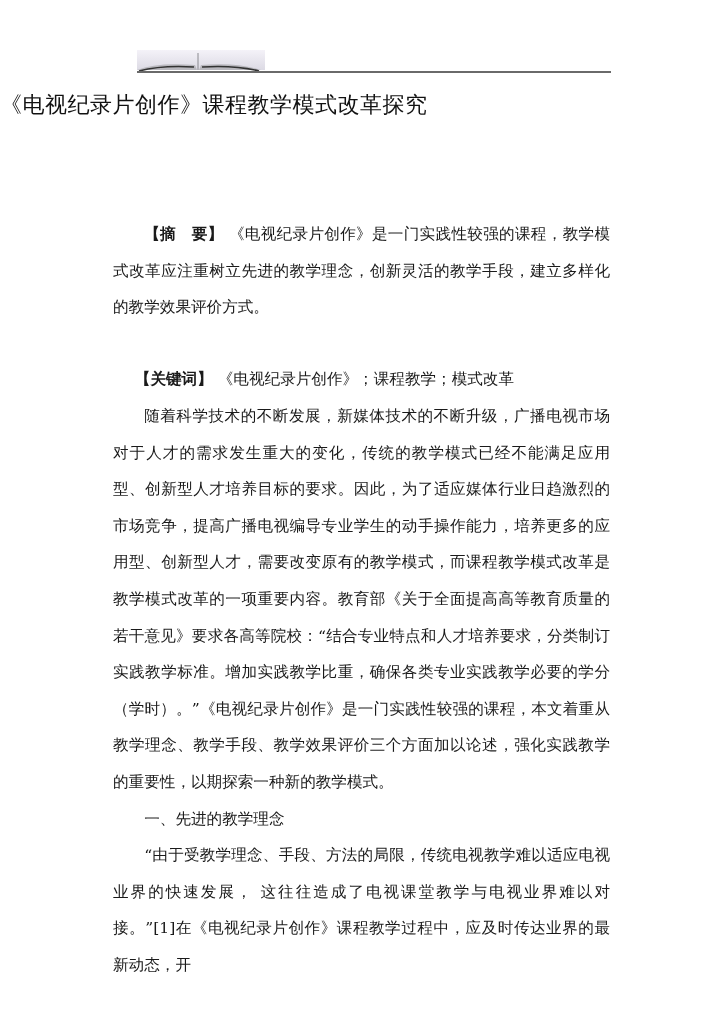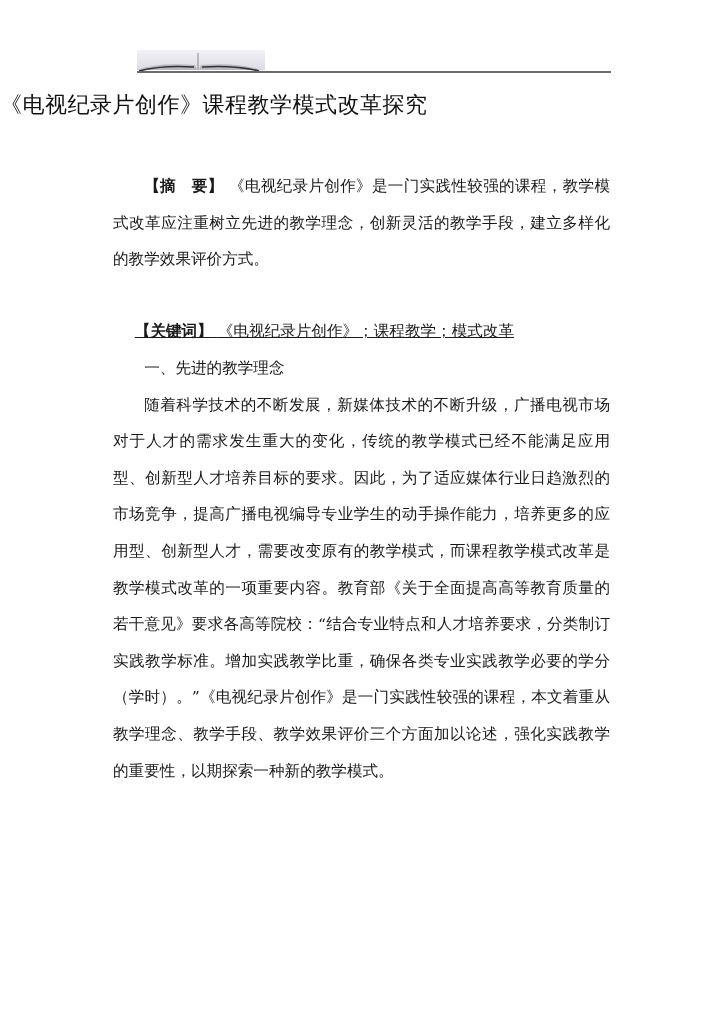--- a/index.html
+++ b/index.html
@@ -4,21 +4,21 @@
 <style>
   html, body { margin: 0; padding: 0; background: #ffffff; }
   body { width: 720px; height: 1017px; position: relative; overflow: hidden;
          font-family: "DejaVu Serif", "Liberation Serif", serif; color: #1a1a1a; }
   .header { position: absolute; left: 137px; top: 46px; width: 474px; height: 28px; }
   .book { position: absolute; left: 0; top: 2px; width: 128px; height: 24px; }
   .rule { position: absolute; left: 0; top: 25px; width: 474px; height: 2px; background: #6a6a6a; }
   .title { position: absolute; left: 0; width: 720px; top: 90px; text-align: left;
            font-family: "DejaVu Sans", "Liberation Sans", sans-serif; font-size: 22px; color: #111; letter-spacing: 0.5px; }
   .body { position: absolute; left: 113px; width: 497px; font-size: 15.6px; line-height: 36.6px;
-          text-align: justify; }
+          text-align: justify; margin-top: 48px; }
   .p { margin: 0; }
   .indent { text-indent: 2em; }
   .abstract { top: 168px; }
   .abstract .label, .keywords .label { font-weight: bold; }
   .keywords { top: 313px; }
   .main { top: 350px; }
   .heading { text-indent: 2em; }
 </style>
 </head>
 <body>
@@ -44,22 +44,23 @@
 <div class="title">《电视纪录片创作》课程教学模式改革探究</div>
 
 <div class="body abstract">
   <p class="p indent">
     <span class="label">【摘　要】</span>
     <span>《电视纪录片创作》是一门实践性较强的课程，教学模式改革应注重树立先进的教学理念，创新灵活的教学手段，建立多样化的教学效果评价方式。</span>
   </p>
 </div>
 
 <div class="body keywords">
-  <p class="p" style="padding-left:1.4em;text-decoration:underline;">
+  <p class="p" style="padding-left:1.4em;">
     <span class="label">【关键词】</span>
     <span>《电视纪录片创作》；课程教学；模式改革</span>
   </p>
 </div>
 
 <div class="body main">
+  <p class="p indent">随着科学技术的不断发展，新媒体技术的不断升级，广播电视市场对于人才的需求发生重大的变化，传统的教学模式已经不能满足应用型、创新型人才培养目标的要求。因此，为了适应媒体行业日趋激烈的市场竞争，提高广播电视编导专业学生的动手操作能力，培养更多的应用型、创新型人才，需要改变原有的教学模式，而课程教学模式改革是教学模式改革的一项重要内容。教育部《关于全面提高高等教育质量的若干意见》要求各高等院校：“结合专业特点和人才培养要求，分类制订实践教学标准。增加实践教学比重，确保各类专业实践教学必要的学分（学时）。”《电视纪录片创作》是一门实践性较强的课程，本文着重从教学理念、教学手段、教学效果评价三个方面加以论述，强化实践教学的重要性，以期探索一种新的教学模式。</p>
   <p class="p heading">一、先进的教学理念</p>
-  <p class="p indent">随着科学技术的不断发展，新媒体技术的不断升级，广播电视市场对于人才的需求发生重大的变化，传统的教学模式已经不能满足应用型、创新型人才培养目标的要求。因此，为了适应媒体行业日趋激烈的市场竞争，提高广播电视编导专业学生的动手操作能力，培养更多的应用型、创新型人才，需要改变原有的教学模式，而课程教学模式改革是教学模式改革的一项重要内容。教育部《关于全面提高高等教育质量的若干意见》要求各高等院校：“结合专业特点和人才培养要求，分类制订实践教学标准。增加实践教学比重，确保各类专业实践教学必要的学分（学时）。”《电视纪录片创作》是一门实践性较强的课程，本文着重从教学理念、教学手段、教学效果评价三个方面加以论述，强化实践教学的重要性，以期探索一种新的教学模式。</p>
+  <p class="p indent">“由于受教学理念、手段、方法的局限，传统电视教学难以适应电视业界的快速发展， 这往往造成了电视课堂教学与电视业界难以对接。”[1]在《电视纪录片创作》课程教学过程中，应及时传达业界的最新动态，开</p>
 </div>
 
 </body></html>

